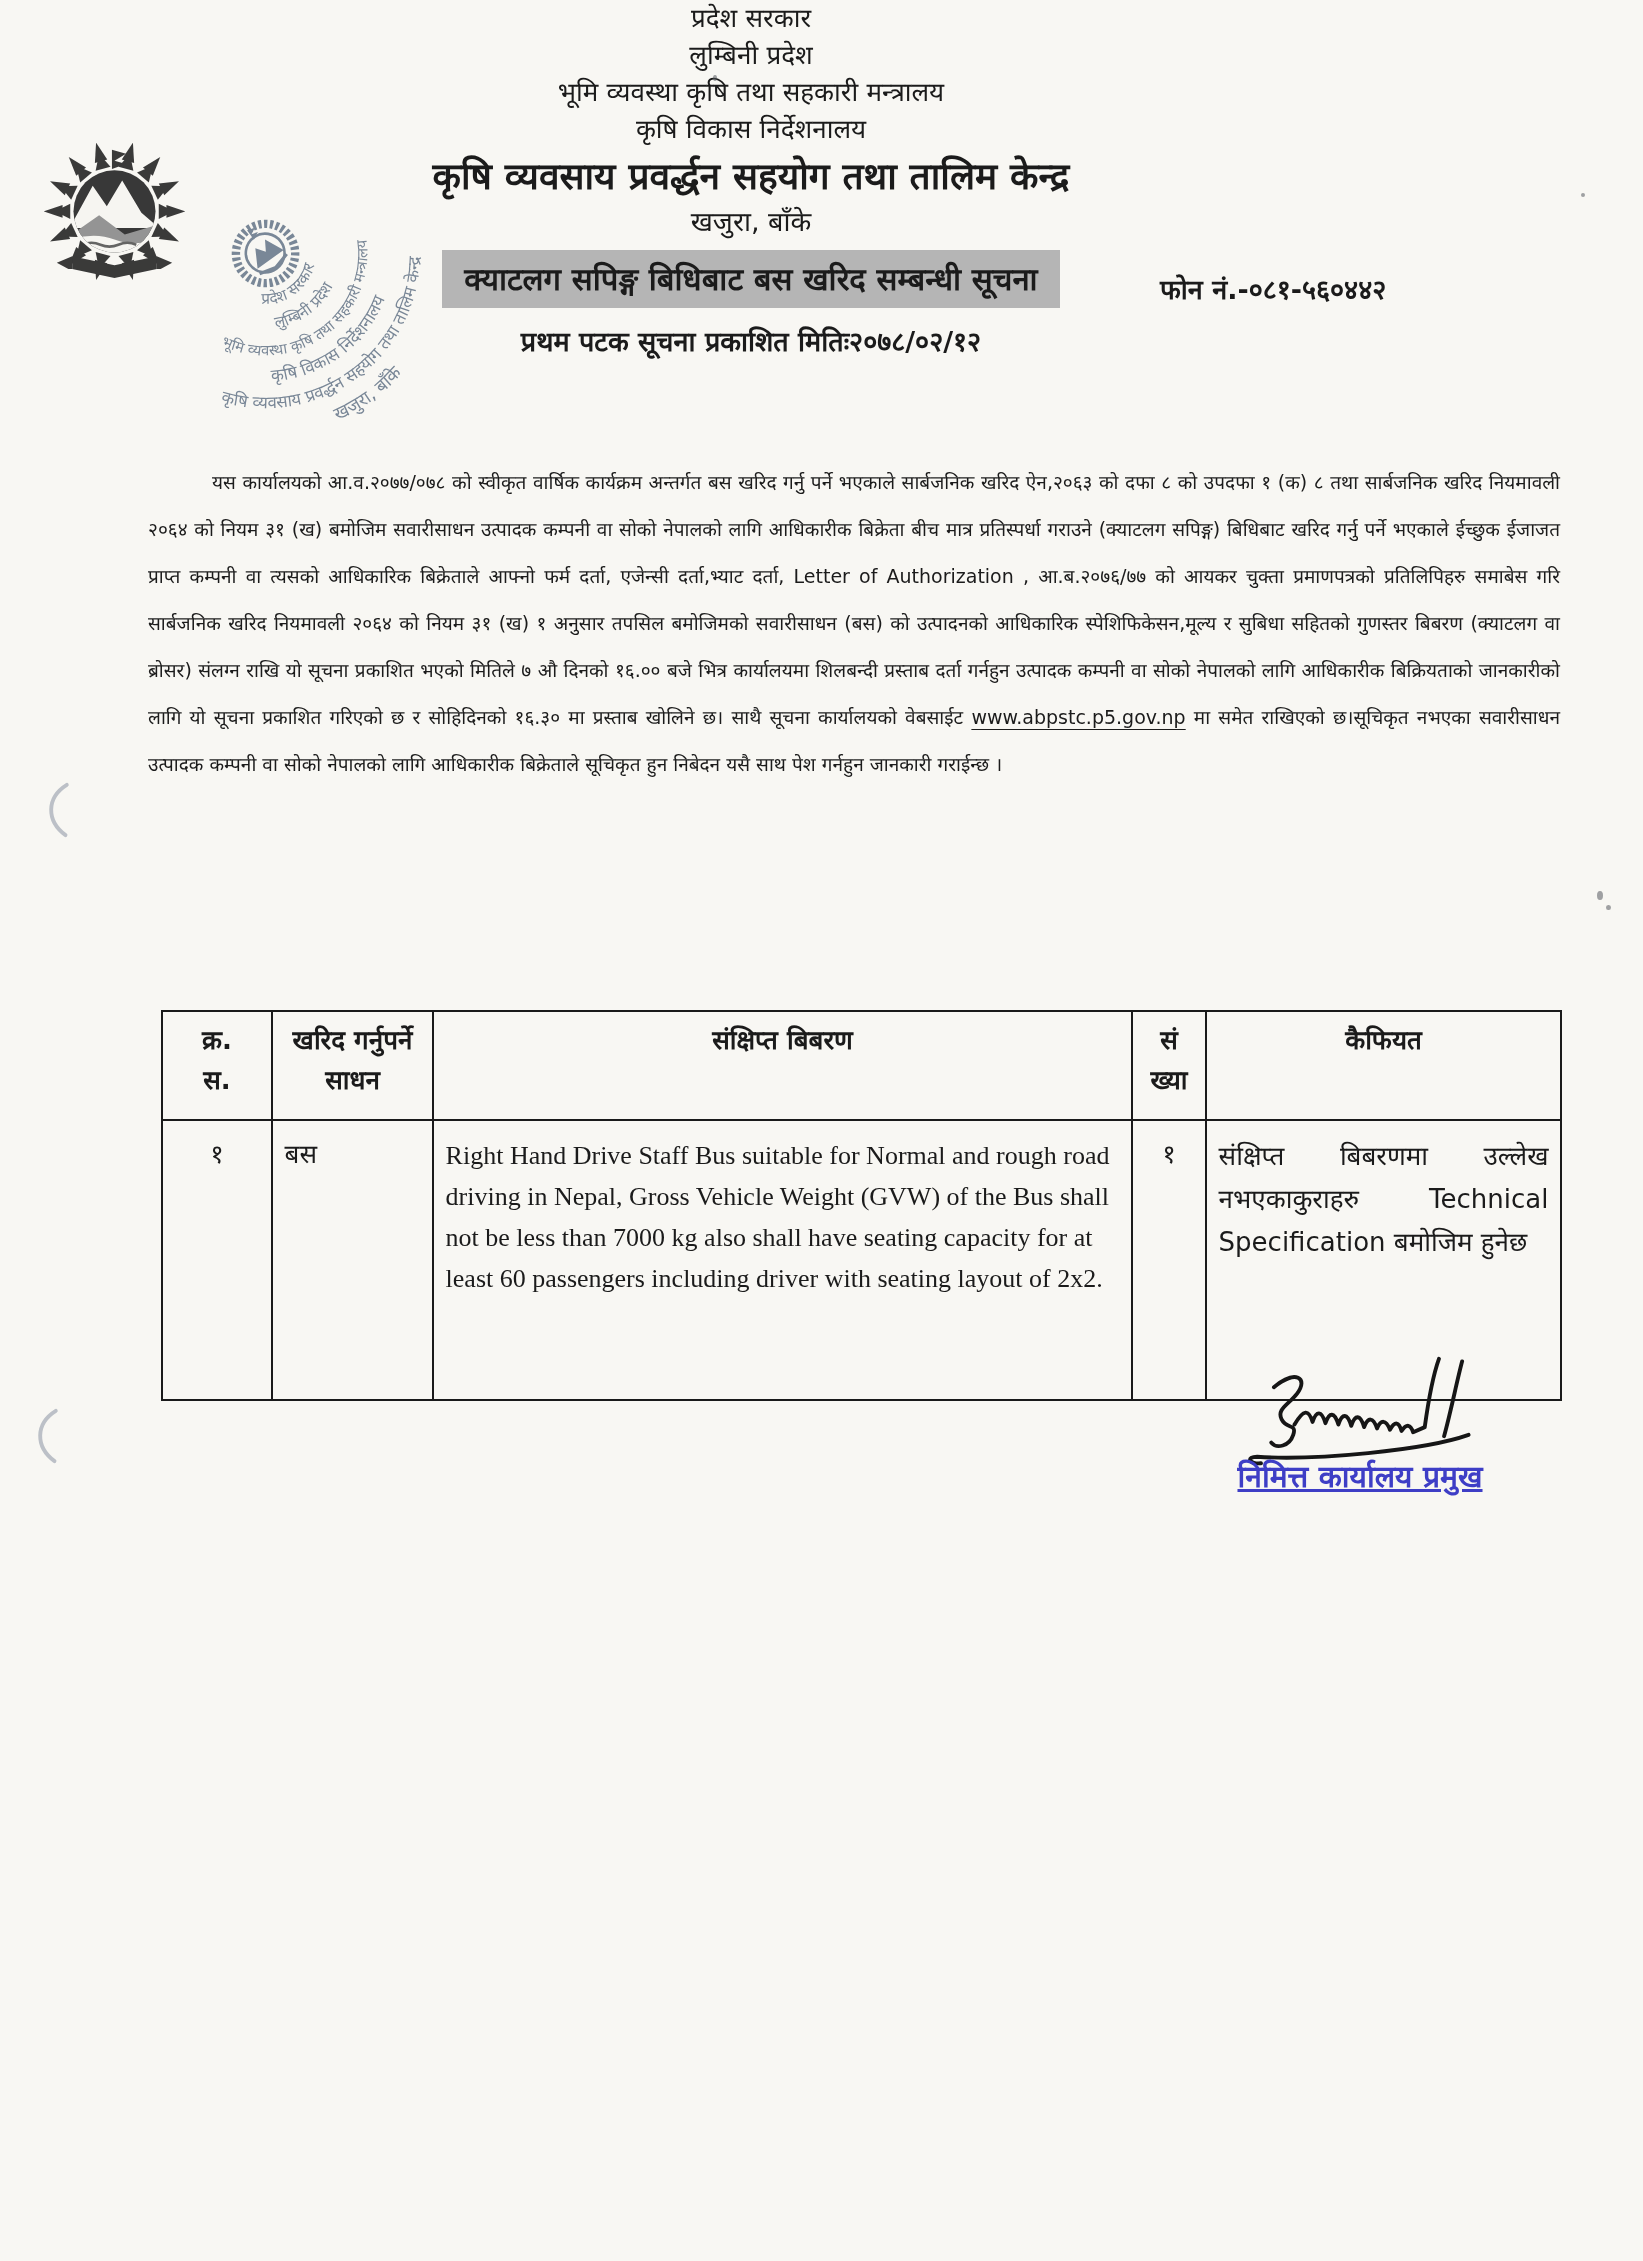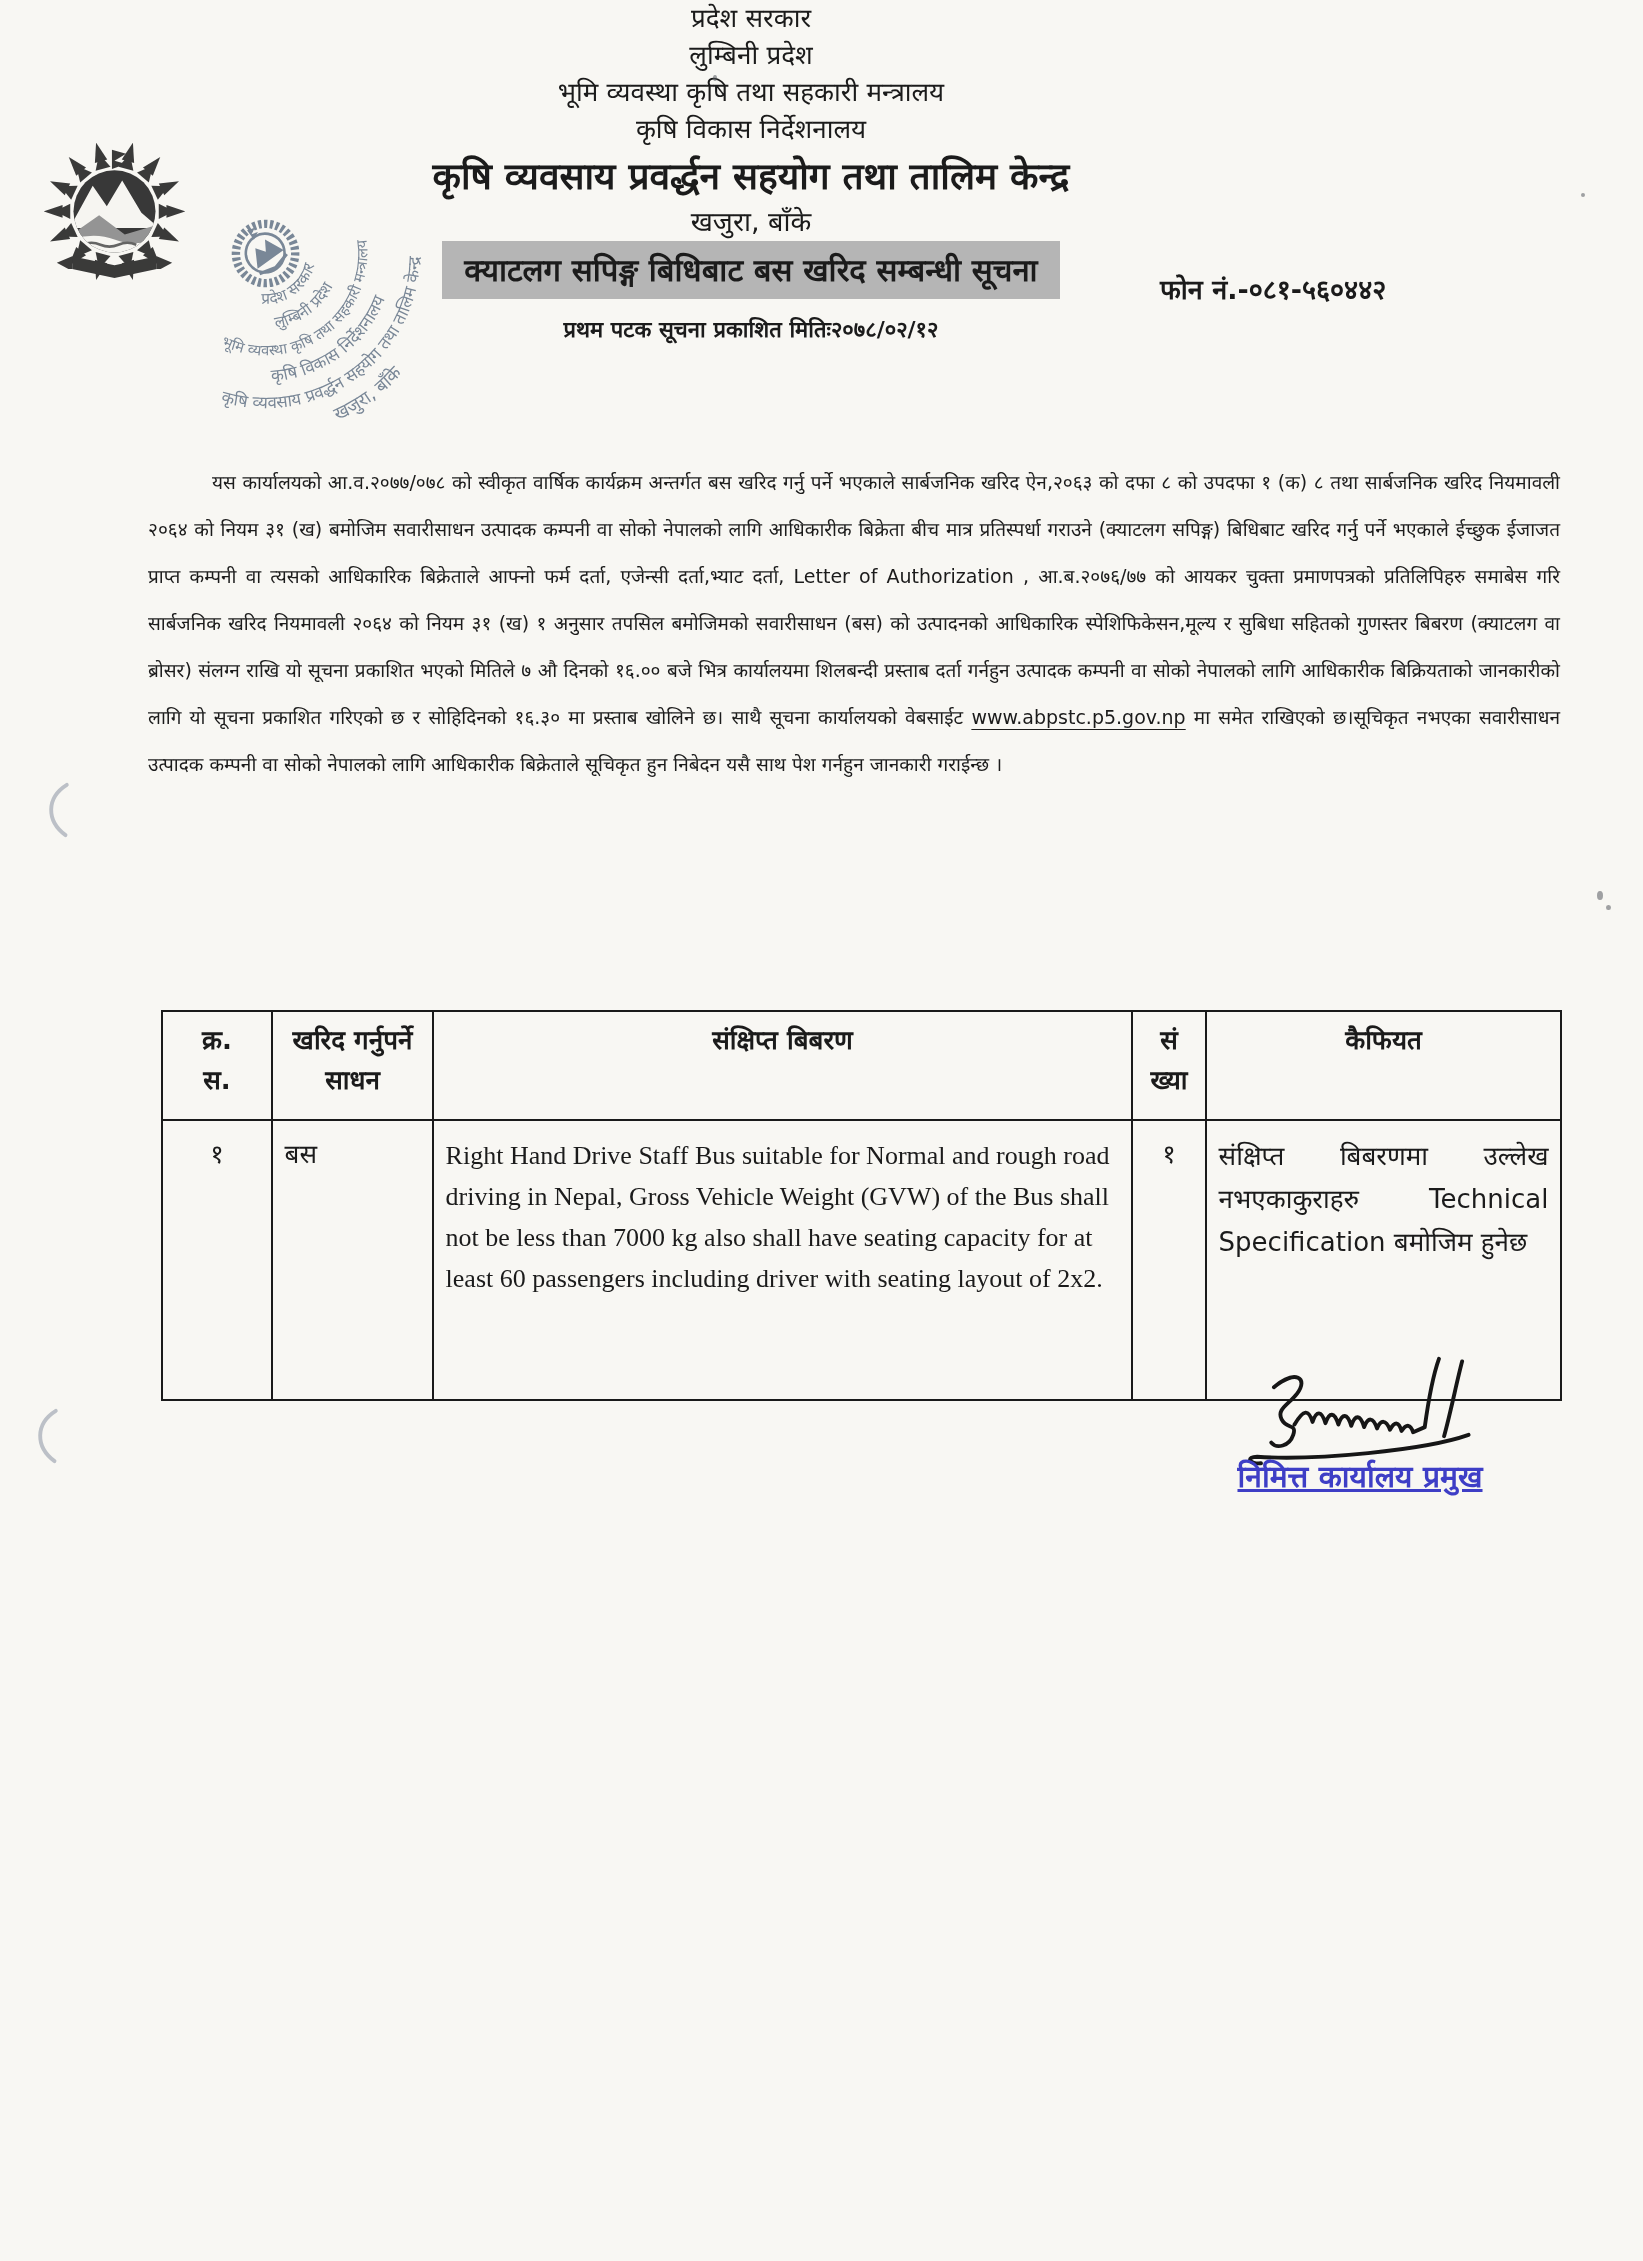--- a/index.html
+++ b/index.html
@@ -13,26 +13,26 @@
   .page{position:absolute;inset:0;}
   
   .center-col{
     position:absolute;left:0;top:148;width:1502px;
     text-align:center;
   }
   .hline{font-size:26px;line-height:37px;}
   .org-name{font-size:37px;font-weight:bold;line-height:49px;margin-top:3.9px;}
   .location{font-size:27px;line-height:39px;margin-top:1.3px;}
   .notice-title{
-    display:inline-block;
+    display:inline-block;margin-top:9px;
     background:#b5b5b5;
     padding:6.4px 22px 9px 22px;
     font-size:31px;font-weight:bold;
   }
-  .publish-line{font-size:22px;font-weight:600;margin-top:14px;}
+  .publish-line{font-size:27px;font-weight:600;margin-top:14px;}
   .phone{
     position:absolute;left:1160px;top:227px;
     font-size:27px;font-weight:600;margin-top:43px;
   }
   
   .body-para{
     position:absolute;left:148px;top:459px;width:1412px;
     font-size:19px;line-height:47px;
     text-align:justify;
     text-indent:64px;

